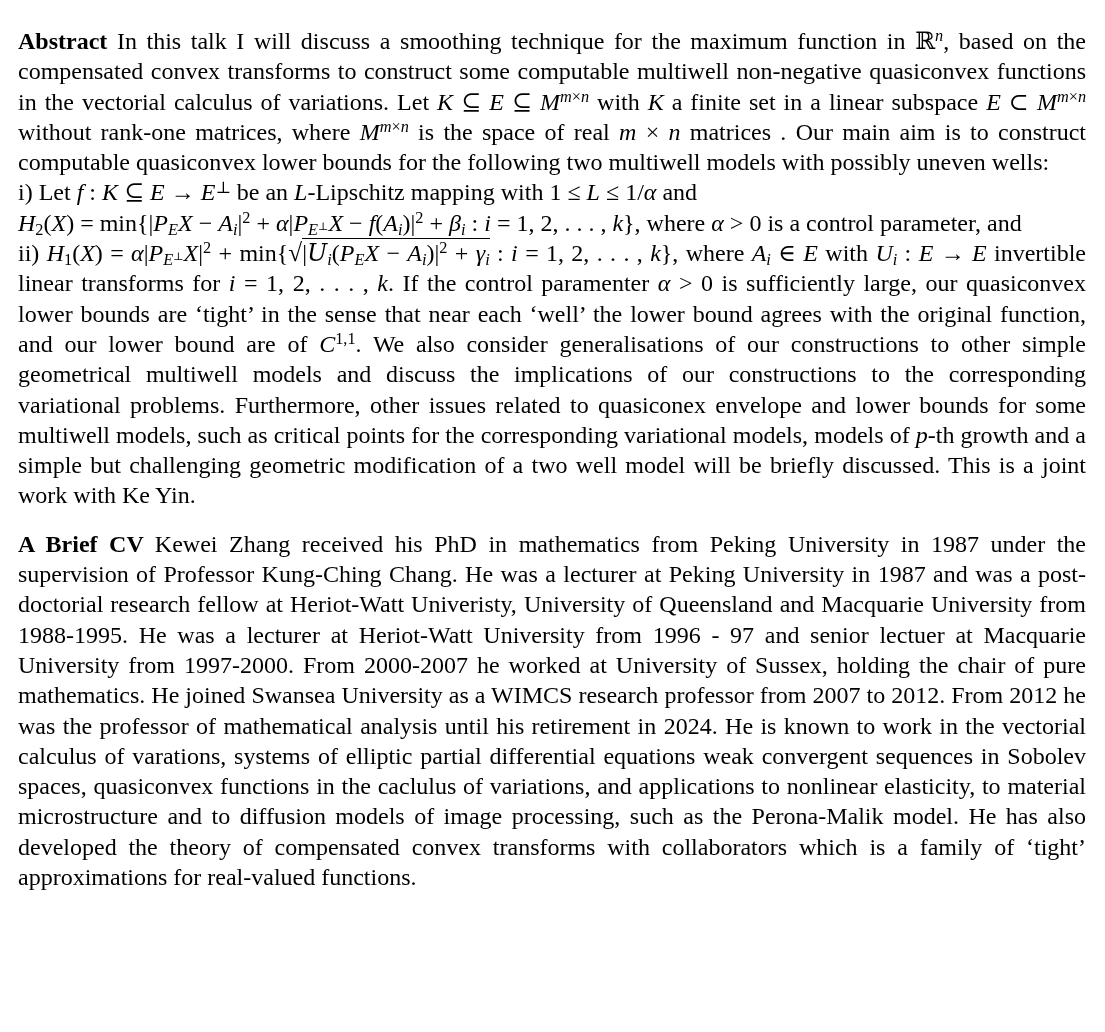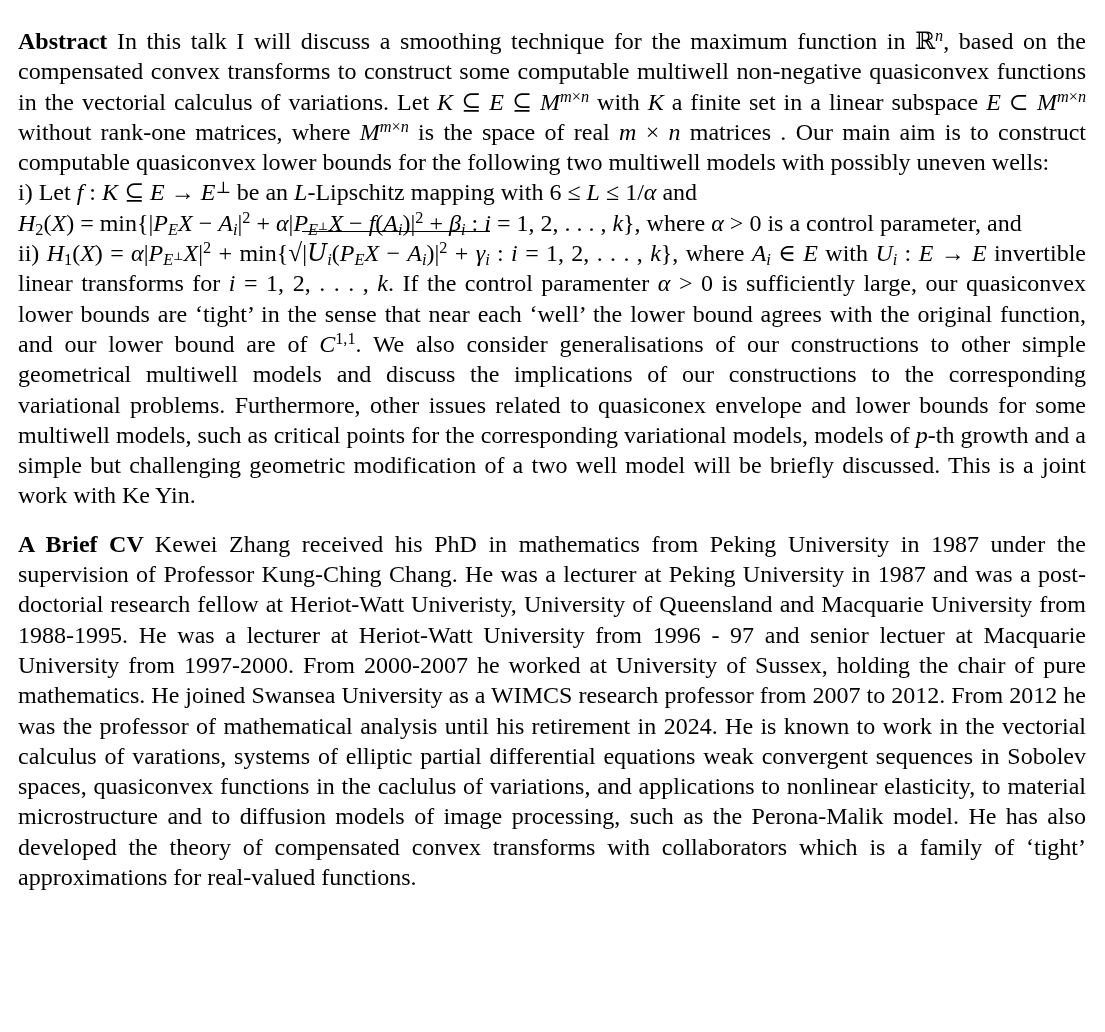--- a/index.html
+++ b/index.html
@@ -35,25 +35,25 @@
   .i   { font-style: italic; }
   .cal { font-style: italic; font-family: "DejaVu Serif", serif; }
   .sup, .sub {
     font-size: 68%;
     line-height: 0;
     position: relative;
     vertical-align: baseline;
   }
   .sup { top: -0.48em; }
   .sub { top: 0.26em; }
-  .ol  { border-top: 1.5px solid #000; padding-top: 8px; }
+  .ol  { border-top: 1.5px solid #000; padding-top: 1px; }
   .rad { font-size: 105%; }
 </style>
 </head>
 <body>
 
 <div class="page">
   <div class="block"><span class="b">Abstract </span><span>In this talk I will discuss a smoothing technique for the maximum function in </span><span>ℝ</span><span class="i sup">n</span><span>, based on the compensated convex transforms to construct some computable multiwell non-negative quasiconvex functions in the vectorial calculus of variations. Let </span><span class="i">K</span><span> ⊆ </span><span class="i">E</span><span> ⊆ </span><span class="i">M</span><span class="sup"><span class="i">m</span><span>×</span><span class="i">n</span></span><span> with </span><span class="i">K</span><span> a finite set in a linear subspace </span><span class="i">E</span><span> ⊂ </span><span class="i">M</span><span class="sup"><span class="i">m</span><span>×</span><span class="i">n</span></span><span> without rank-one matrices, where </span><span class="i">M</span><span class="sup"><span class="i">m</span><span>×</span><span class="i">n</span></span><span> is the space of real </span><span class="i">m</span><span> × </span><span class="i">n</span><span> matrices .  Our main aim is to construct computable quasiconvex lower bounds for the following two multiwell models with possibly uneven wells:</span></div>
-  <div class="block"><span>i) Let </span><span class="i">f</span><span> : </span><span class="i">K</span><span> ⊆ </span><span class="i">E</span><span> → </span><span class="i">E</span><span class="sup">⊥</span><span> be an </span><span class="i">L</span><span>-Lipschitz mapping with 6 ≤ </span><span class="i">L</span><span> ≤ 1/</span><span class="i">α</span><span> and</span></div>
+  <div class="block"><span>i) Let </span><span class="i">f</span><span> : </span><span class="i">K</span><span> ⊆ </span><span class="i">E</span><span> → </span><span class="i">E</span><span class="sup">⊥</span><span> be an </span><span class="i">L</span><span>-Lipschitz mapping with 1 ≤ </span><span class="i">L</span><span> ≤ 1/</span><span class="i">α</span><span> and</span></div>
   <div class="block"><span class="i">H</span><span class="sub">2</span><span>(</span><span class="i">X</span><span>) = min{|</span><span class="i">P</span><span class="i sub">E</span><span class="i">X</span><span> − </span><span class="i">A</span><span class="i sub">i</span><span>|</span><span class="sup">2</span><span> + </span><span class="i">α</span><span>|</span><span class="i">P</span><span class="sub"><span class="i">E</span><span class="sup">⊥</span></span><span class="i">X</span><span> − </span><span class="i">f</span><span>(</span><span class="i">A</span><span class="i sub">i</span><span>)|</span><span class="sup">2</span><span> + </span><span class="i">β</span><span class="i sub">i</span><span> : </span><span class="i">i</span><span> = 1, 2, . . . , </span><span class="i">k</span><span>}, where </span><span class="i">α</span><span> &gt; 0 is a control parameter, and</span></div>
   <div class="block"><span>ii) </span><span class="i">H</span><span class="sub">1</span><span>(</span><span class="i">X</span><span>) = </span><span class="i">α</span><span>|</span><span class="i">P</span><span class="sub"><span class="i">E</span><span class="sup">⊥</span></span><span class="i">X</span><span>|</span><span class="sup">2</span><span> + min{</span><span class="rad">√</span><span class="ol"><span>|</span><span class="cal">U</span><span class="i sub">i</span><span>(</span><span class="i">P</span><span class="i sub">E</span><span class="i">X</span><span> − </span><span class="i">A</span><span class="i sub">i</span><span>)|</span><span class="sup">2</span><span> + </span><span class="i">γ</span><span class="i sub">i</span></span><span> : </span><span class="i">i</span><span> = 1, 2, . . . , </span><span class="i">k</span><span>}, where </span><span class="i">A</span><span class="i sub">i</span><span> ∈ </span><span class="i">E</span><span> with </span><span class="i">U</span><span class="i sub">i</span><span> : </span><span class="i">E</span><span> → </span><span class="i">E</span><span> invertible linear transforms for </span><span class="i">i</span><span> = 1, 2, . . . , </span><span class="i">k</span><span>. If the control paramenter </span><span class="i">α</span><span> &gt; 0 is sufficiently large, our quasiconvex lower bounds are ‘tight’ in the sense that near each ‘well’ the lower bound agrees with the original function, and our lower bound are of </span><span class="i">C</span><span class="sup">1,1</span><span>. We also consider generalisations of our constructions to other simple geometrical multiwell models and discuss the implications of our constructions to the corresponding variational problems. Furthermore, other issues related to quasiconex envelope and lower bounds for some multiwell models, such as critical points for the corresponding variational models, models of </span><span class="i">p</span><span>-th growth and a simple but challenging geometric modification of a two well model will be briefly discussed. This is a joint work with Ke Yin.</span></div>
   <div class="block para-gap"><span class="b">A Brief CV </span><span>Kewei Zhang received his PhD in mathematics from Peking University in 1987 under the supervision of Professor Kung-Ching Chang.  He was a lecturer at Peking University in 1987 and was a post-doctorial research fellow at Heriot-Watt Univeristy, University of Queensland and Macquarie University from 1988-1995. He was a lecturer at Heriot-Watt University from 1996 - 97 and senior lectuer at Macquarie University from 1997-2000. From 2000-2007 he worked at University of Sussex, holding the chair of pure mathematics. He joined Swansea University as a WIMCS research professor from 2007 to 2012.  From 2012 he was the professor of mathematical analysis until his retirement in 2024.  He is known to work in the vectorial calculus of varations, systems of elliptic partial differential equations weak convergent sequences in Sobolev spaces, quasiconvex functions in the caclulus of variations, and applications to nonlinear elasticity, to material microstructure and to diffusion models of image processing, such as the Perona-Malik model. He has also developed the theory of compensated convex transforms with collaborators which is a family of ‘tight’ approximations for real-valued functions.</span></div>
 </div>
 
 </body></html>

